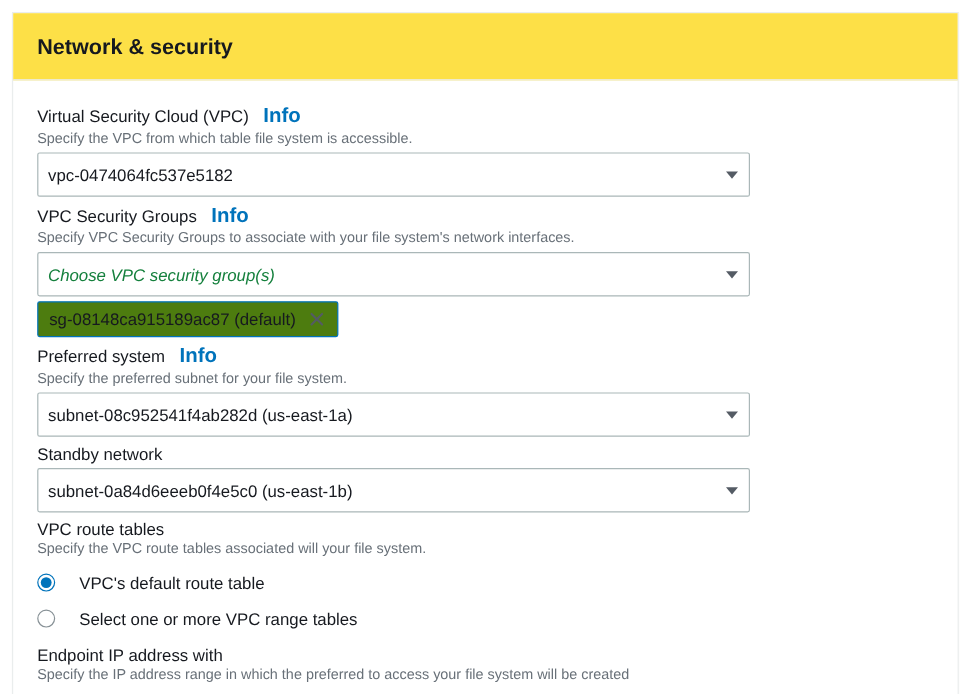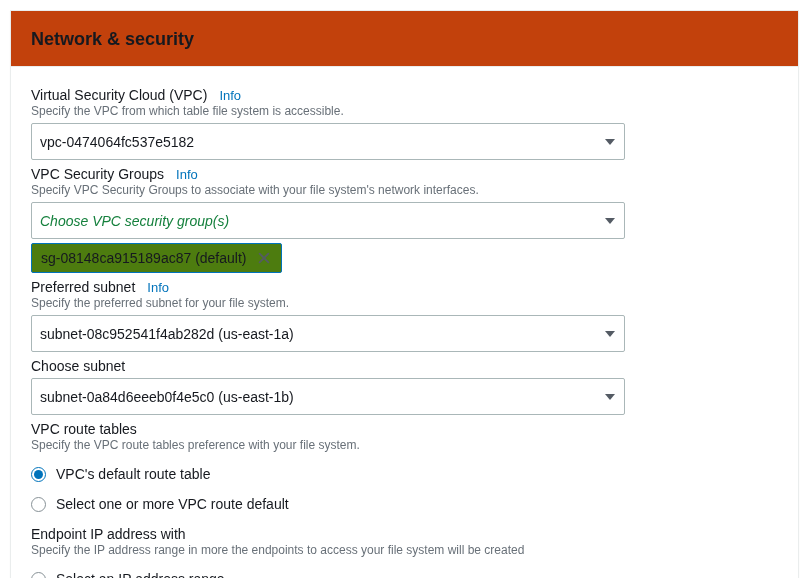--- a/index.html
+++ b/index.html
@@ -12,21 +12,21 @@
   }
   .panel {
     width: 789px;
     border: 1px solid #eaeded;
     background: #fff;
     box-shadow: 0 1px 1px rgba(0,0,0,0.05);
   }
   .panel-header {
     padding: 18px 20px 16px 20px;
     border-bottom: 1px solid #eaeded;
-    background: #c2410c;
+    background: #fde047;
   }
   .panel-header h2 {
     font-size: 18px;
     font-weight: 700;
     color: #16191f;
   }
   .panel-body {
     padding: 14px 20px 16px 20px;
   }
   .field-block { margin-bottom: 6px; }
@@ -34,23 +34,23 @@
     display: flex;
     align-items: baseline;
     gap: 12px;
     margin-top: 6px;
   }
   .field-label {
     font-size: 14px;
     color: #16191f;
   }
   .info-link {
-    font-size: 13px;
+    font-size: 17px;
     color: #0073bb;
-    font-weight: 400;
+    font-weight: 700;
     cursor: pointer;
   }
   .field-desc {
     font-size: 12px;
     color: #687078;
     margin-top: 1px;
     margin-bottom: 5px;
   }
   .select {
     position: relative;
@@ -91,22 +91,22 @@
   }
   .token .x {
     width: 22px; height: 22px;
     display: inline-flex; align-items: center; justify-content: center;
     margin-left: 6px;
     cursor: pointer;
     color: #545b64;
   }
   .radio-row {
     display: flex;
-    align-items: center;
-    gap: 10px;
+    align-items: flex-start;
+    gap: 20px;
     margin: 14px 0;
     cursor: pointer;
   }
   .radio {
     width: 15px; height: 15px;
     border: 1px solid #879196;
     border-radius: 50%;
     display: inline-flex; align-items: center; justify-content: center;
     flex-shrink: 0;
   }
@@ -158,61 +158,61 @@
               <line x1="3" y1="3" x2="13" y2="13"></line>
                 <line x1="13" y1="3" x2="3" y2="13"></line>
             </svg>
           </span>
         </div>
       </div>
     </div>
 
     <div class="field-block">
       <div class="field-label-row">
-        <span class="field-label">Preferred subnet</span>
+        <span class="field-label">Preferred system</span>
         <span class="info-link">Info</span>
       </div>
       <div class="field-desc">Specify the preferred subnet for your file system.</div>
       <div class="select">
         <span>subnet-08c952541f4ab282d (us-east-1a)</span>
         <span class="caret"></span>
       </div>
     </div>
 
     <div class="field-block">
       <div class="field-label-row">
-        <span class="field-label">Choose subnet</span>
+        <span class="field-label">Standby network</span>
       </div>
       <div style="height:4px"></div>
       <div class="select">
         <span>subnet-0a84d6eeeb0f4e5c0 (us-east-1b)</span>
         <span class="caret"></span>
       </div>
     </div>
 
     <div class="field-block">
       <div class="field-label-row">
         <span class="field-label">VPC route tables</span>
       </div>
-      <div class="field-desc">Specify the VPC route tables preference with your file system.</div>
+      <div class="field-desc">Specify the VPC route tables associated will your file system.</div>
       <div class="radio-row">
         <span class="radio selected"></span>
         <span class="radio-label">VPC's default route table</span>
       </div>
       <div class="radio-row">
         <span class="radio"></span>
-        <span class="radio-label">Select one or more VPC route default</span>
+        <span class="radio-label">Select one or more VPC range tables</span>
       </div>
     </div>
 
     <div class="field-block">
       <div class="field-label-row">
         <span class="field-label">Endpoint IP address with</span>
       </div>
-      <div class="field-desc">Specify the IP address range in more the endpoints to access your file system will be created</div>
+      <div class="field-desc">Specify the IP address range in which the preferred to access your file system will be created</div>
       <div class="radio-row">
         <span class="radio"></span>
         <span class="radio-label">Select an IP address range</span>
       </div>
     </div>
 
   </div>
 </div>
 
 </body></html>

